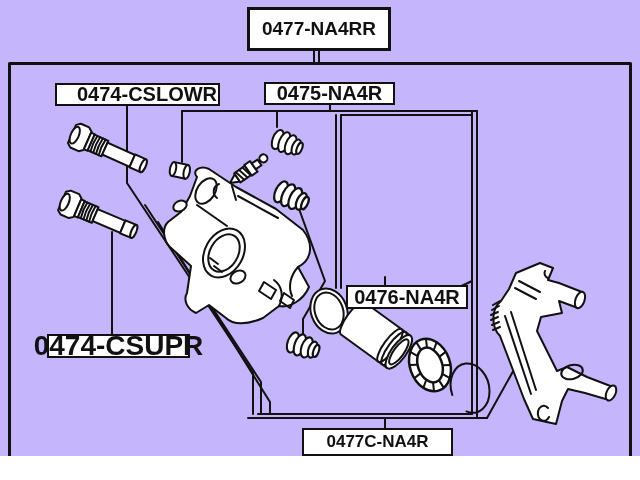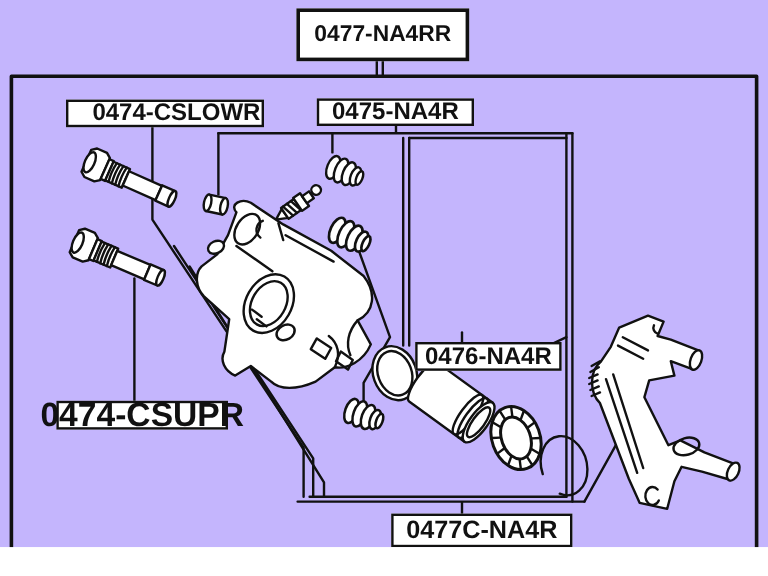--- a/index.html
+++ b/index.html
@@ -13,21 +13,21 @@
     display:flex;align-items:center;justify-content:center;
     font-weight:bold;color:#111;letter-spacing:0px;white-space:nowrap;
     z-index:5;
   }
   .plabel.big{border-width:3px;flex-direction:column;line-height:20px;}
   .lab-assembly{left:247px;top:7px;width:144px;height:44px;font-size:19px;}
   .lab-cslowr{left:55px;top:83px;width:165px;height:23px;font-size:20px;padding-left:19px;}
   .lab-475{left:264px;top:82px;width:131px;height:23px;font-size:20px;align-items:center;}
   .lab-476{left:346px;top:253px;width:122px;height:24px;font-size:20px;margin-top:32px;}
   .lab-csupr{left:47px;top:334px;width:143px;height:24px;font-size:28px;}
-  .lab-477c{left:302px;top:428px;width:151px;height:28px;font-size:21px;margin-left:24px;}
+  .lab-477c{left:302px;top:428px;width:151px;height:28px;font-size:17px;}
 </style>
 </head>
 <body>
 
 <div class="stage">
 
   <svg width="640" height="480" viewBox="0 0 640 480" stroke="#111" fill="none" stroke-width="2" stroke-linecap="round" stroke-linejoin="round">
 
     <defs>
 

